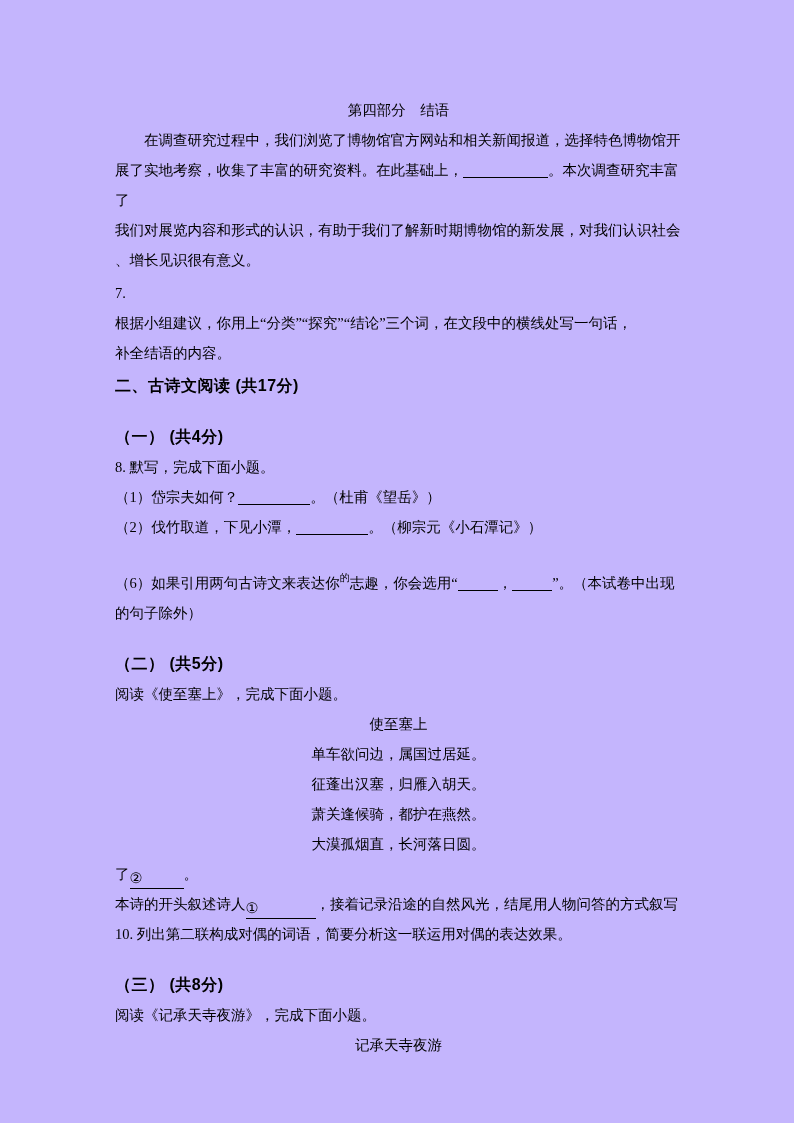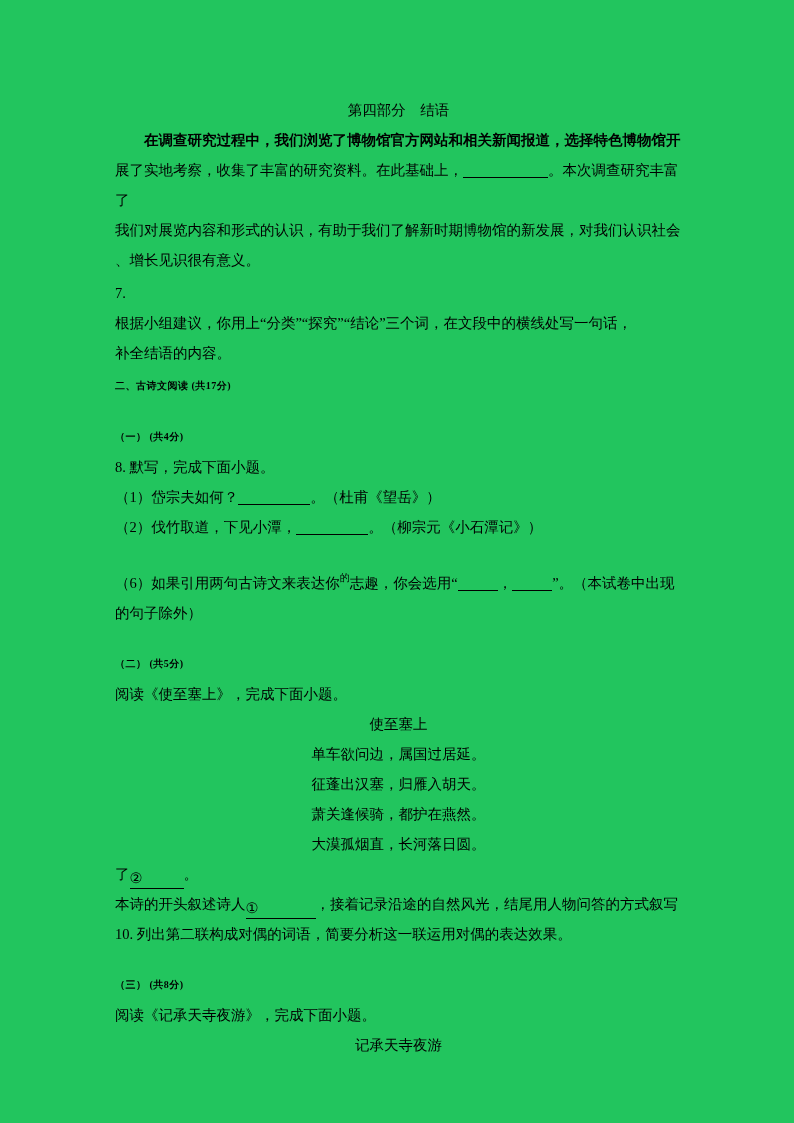--- a/index.html
+++ b/index.html
@@ -1,34 +1,34 @@
 <!DOCTYPE html>
 <html><head>
 <meta charset="utf-8">
 <style>
   html,body { margin:0; padding:0; background:#ffffff; }
   .page {
     position:relative;
     width:794px;
     height:1123px;
-    background:#22c55e;
+    background:#c4b5fd;
     color:#000000;
     font-family:"Liberation Serif", serif;
     font-size:14.5px;
     box-sizing:border-box;
     padding:95px 112px 0 115px;
     overflow:hidden;
   }
   .line { line-height:30px; min-height:30px; white-space:pre-wrap; }
   .center { text-align:center; }
-  .indent { text-indent:29px;font-weight:bold; }
+  .indent { text-indent:29px; }
   .bold-head {
     font-weight:bold;
-    font-family:Liberation Serif, serif;
-    font-size:10px;
+    font-family:Liberation Sans, sans-serif;
+    font-size:16px;
     letter-spacing:0.5px;
   }
   .mt3 { margin-top:3px; }
   .mt5 { margin-top:21px; }
   .blank {
     display:inline-block;
     border-bottom:1px solid #000;
     height:16px;
     vertical-align:-3px;
   }

